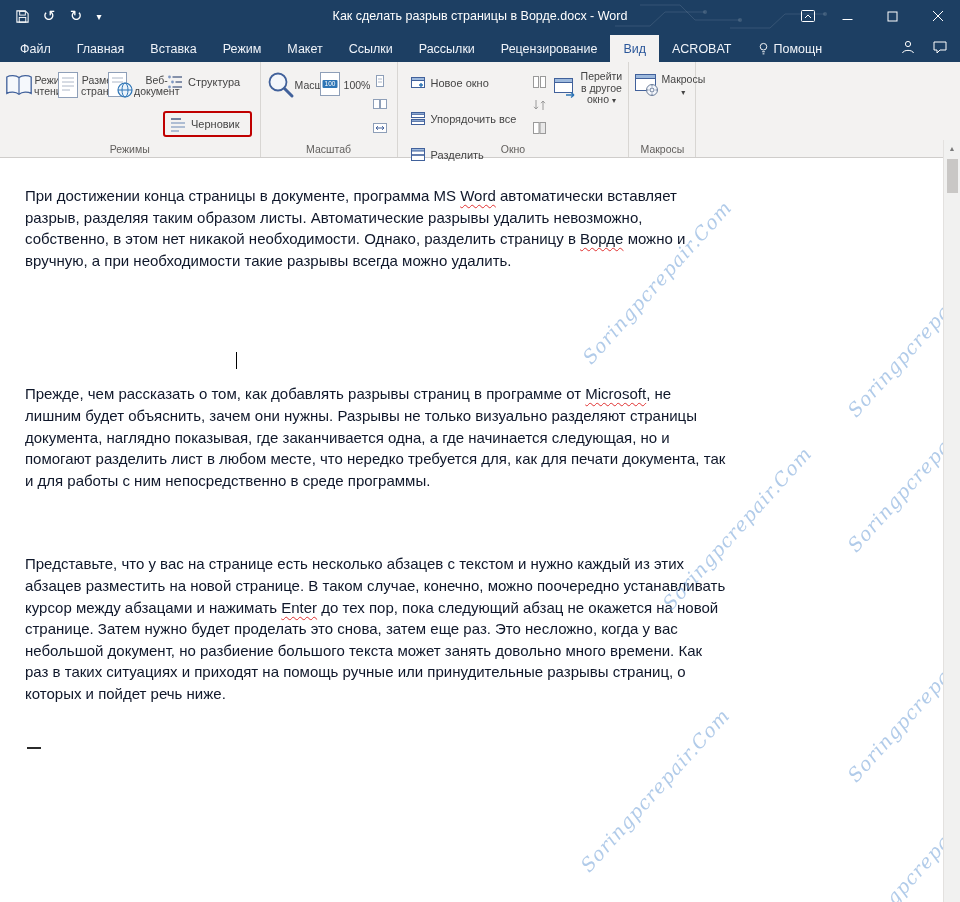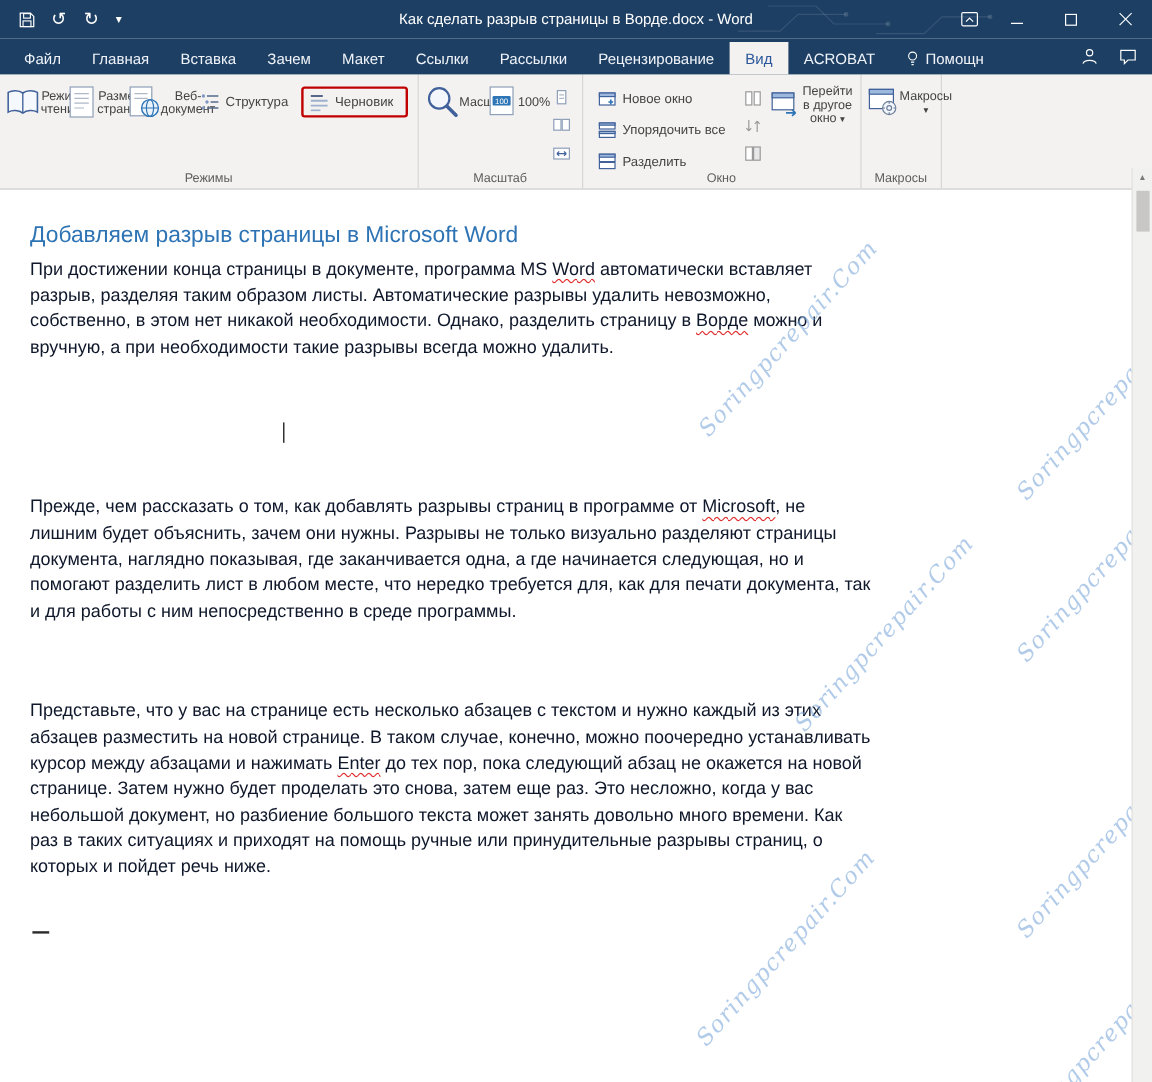--- a/index.html
+++ b/index.html
@@ -49,28 +49,28 @@
   .rgroup { position: relative; border-right: 1px solid #d8d6d3; padding: 3px 4px 18px 4px;
             display: flex; align-items: flex-start; }
   .rgroup-label {
     position: absolute; bottom: 2px; left: 0; right: 0; text-align: center;
     font-size: 10.5px; color: #605e5c; pointer-events: none;
   }
   .big-btn { width: 51px; display: flex; flex-direction: row; align-items: center;
              padding-top: 4px; cursor: default; }
   .big-btn .icon-slot { height: 32px; display: flex; align-items: center; justify-content: center; }
   .big-btn .lbl { font-size: 10.5px; line-height: 11.5px; color: #444; text-align: center; margin-top: 2px; }
-  .stack { display: flex; gap: 5px; margin: 7px 4px 0 6px; }
+  .stack { display: flex; flex-direction: column; gap: 19px; margin: 7px 4px 0 6px; }
   .small-btn { display: flex; align-items: center; gap: 5px; font-size: 11px; color: #444;
                padding: 2px 6px 2px 4px; cursor: default; }
   .small-btn.highlighted { border: 2px solid #c00000; border-radius: 3px; padding: 3px 10px 3px 5px; }
   .cbcol { display: flex; flex-direction: column; gap: 9px; margin: 9px 6px 0 6px; }
   .cbrow { display: flex; align-items: center; gap: 6px; font-size: 11px; color: #444; cursor: default; }
   .cb { width: 12px; height: 12px; background: #fff; border: 1px solid #99968f; flex: none; }
-  .rowcol { display: flex; flex-direction: column; gap: 7px; margin: 8px 4px 0 4px; }
+  .rowcol { display: flex; flex-direction: column; gap: 17px; margin: 8px 4px 0 4px; }
   .iconcol { display: flex; flex-direction: column; gap: 5px; margin: 8px 3px 0 3px; }
   .icon-only-btn { width: 20px; height: 18px; display: flex; align-items: center; justify-content: center; }
   .caret-glyph { font-size: 8px; color: #444; }
 
   
   .scrollbar {
     position: absolute; top: 140px; right: 0; width: 17px; height: 762px;
     background: #f1f1f0; border-left: 1px solid #e3e1df; z-index: 25;
     display: flex; flex-direction: column; align-items: center;
   }
@@ -161,21 +161,21 @@
   <div class="tab">
       <span>Файл</span>
     </div>
   <div class="tab">
       <span>Главная</span>
     </div>
   <div class="tab">
       <span>Вставка</span>
     </div>
   <div class="tab">
-      <span>Зачем</span>
+      <span>Режим</span>
     </div>
   <div class="tab">
       <span>Макет</span>
     </div>
   <div class="tab">
       <span>Ссылки</span>
     </div>
   <div class="tab">
       <span>Рассылки</span>
     </div>
@@ -389,21 +389,20 @@
       <span class="lbl"><span>Макросы</span><br><span class="caret-glyph">▾</span></span>
     </div>
     <div class="rgroup-label">Макросы</div>
   </div>
 
   <div style="flex:1"></div>
 </div>
 
 <div class="docarea">
   <div class="doc-content">
-      <div class="doc-h">Добавляем разрыв страницы в Microsoft Word</div>
       <div class="doc-p"><span>При достижении конца страницы в документе, программа MS </span><span class="misspelled">Word</span><span> автоматически вставляет разрыв, разделяя таким образом листы. Автоматические разрывы удалить невозможно, собственно, в этом нет никакой необходимости. Однако, разделить страницу в </span><span class="misspelled">Ворде</span><span> можно и вручную, а при необходимости такие разрывы всегда можно удалить.</span></div>
       <div style="height: 112px;"></div>
       <div class="doc-p"><span>Прежде, чем рассказать о том, как добавлять разрывы страниц в программе от </span><span class="misspelled">Microsoft</span><span>, не лишним будет объяснить, зачем они нужны. Разрывы не только визуально разделяют страницы документа, наглядно показывая, где заканчивается одна, а где начинается следующая, но и помогают разделить лист в любом месте, что нередко требуется для, как для печати документа, так и для работы с ним непосредственно в среде программы.</span></div>
       <div style="height: 62px;"></div>
       <div class="doc-p"><span>Представьте, что у вас на странице есть несколько абзацев с текстом и нужно каждый из этих абзацев разместить на новой странице. В таком случае, конечно, можно поочередно устанавливать курсор между абзацами и нажимать </span><span class="misspelled">Enter</span><span> до тех пор, пока следующий абзац не окажется на новой странице. Затем нужно будет проделать это снова, затем еще раз. Это несложно, когда у вас небольшой документ, но разбиение большого текста может занять довольно много времени. Как раз в таких ситуациях и приходят на помощь ручные или принудительные разрывы страниц, о которых и пойдет речь ниже.</span></div>
       <div style="height: 42px;"></div>
       <div class="doc-dash"></div>
     </div>
 </div>
 

